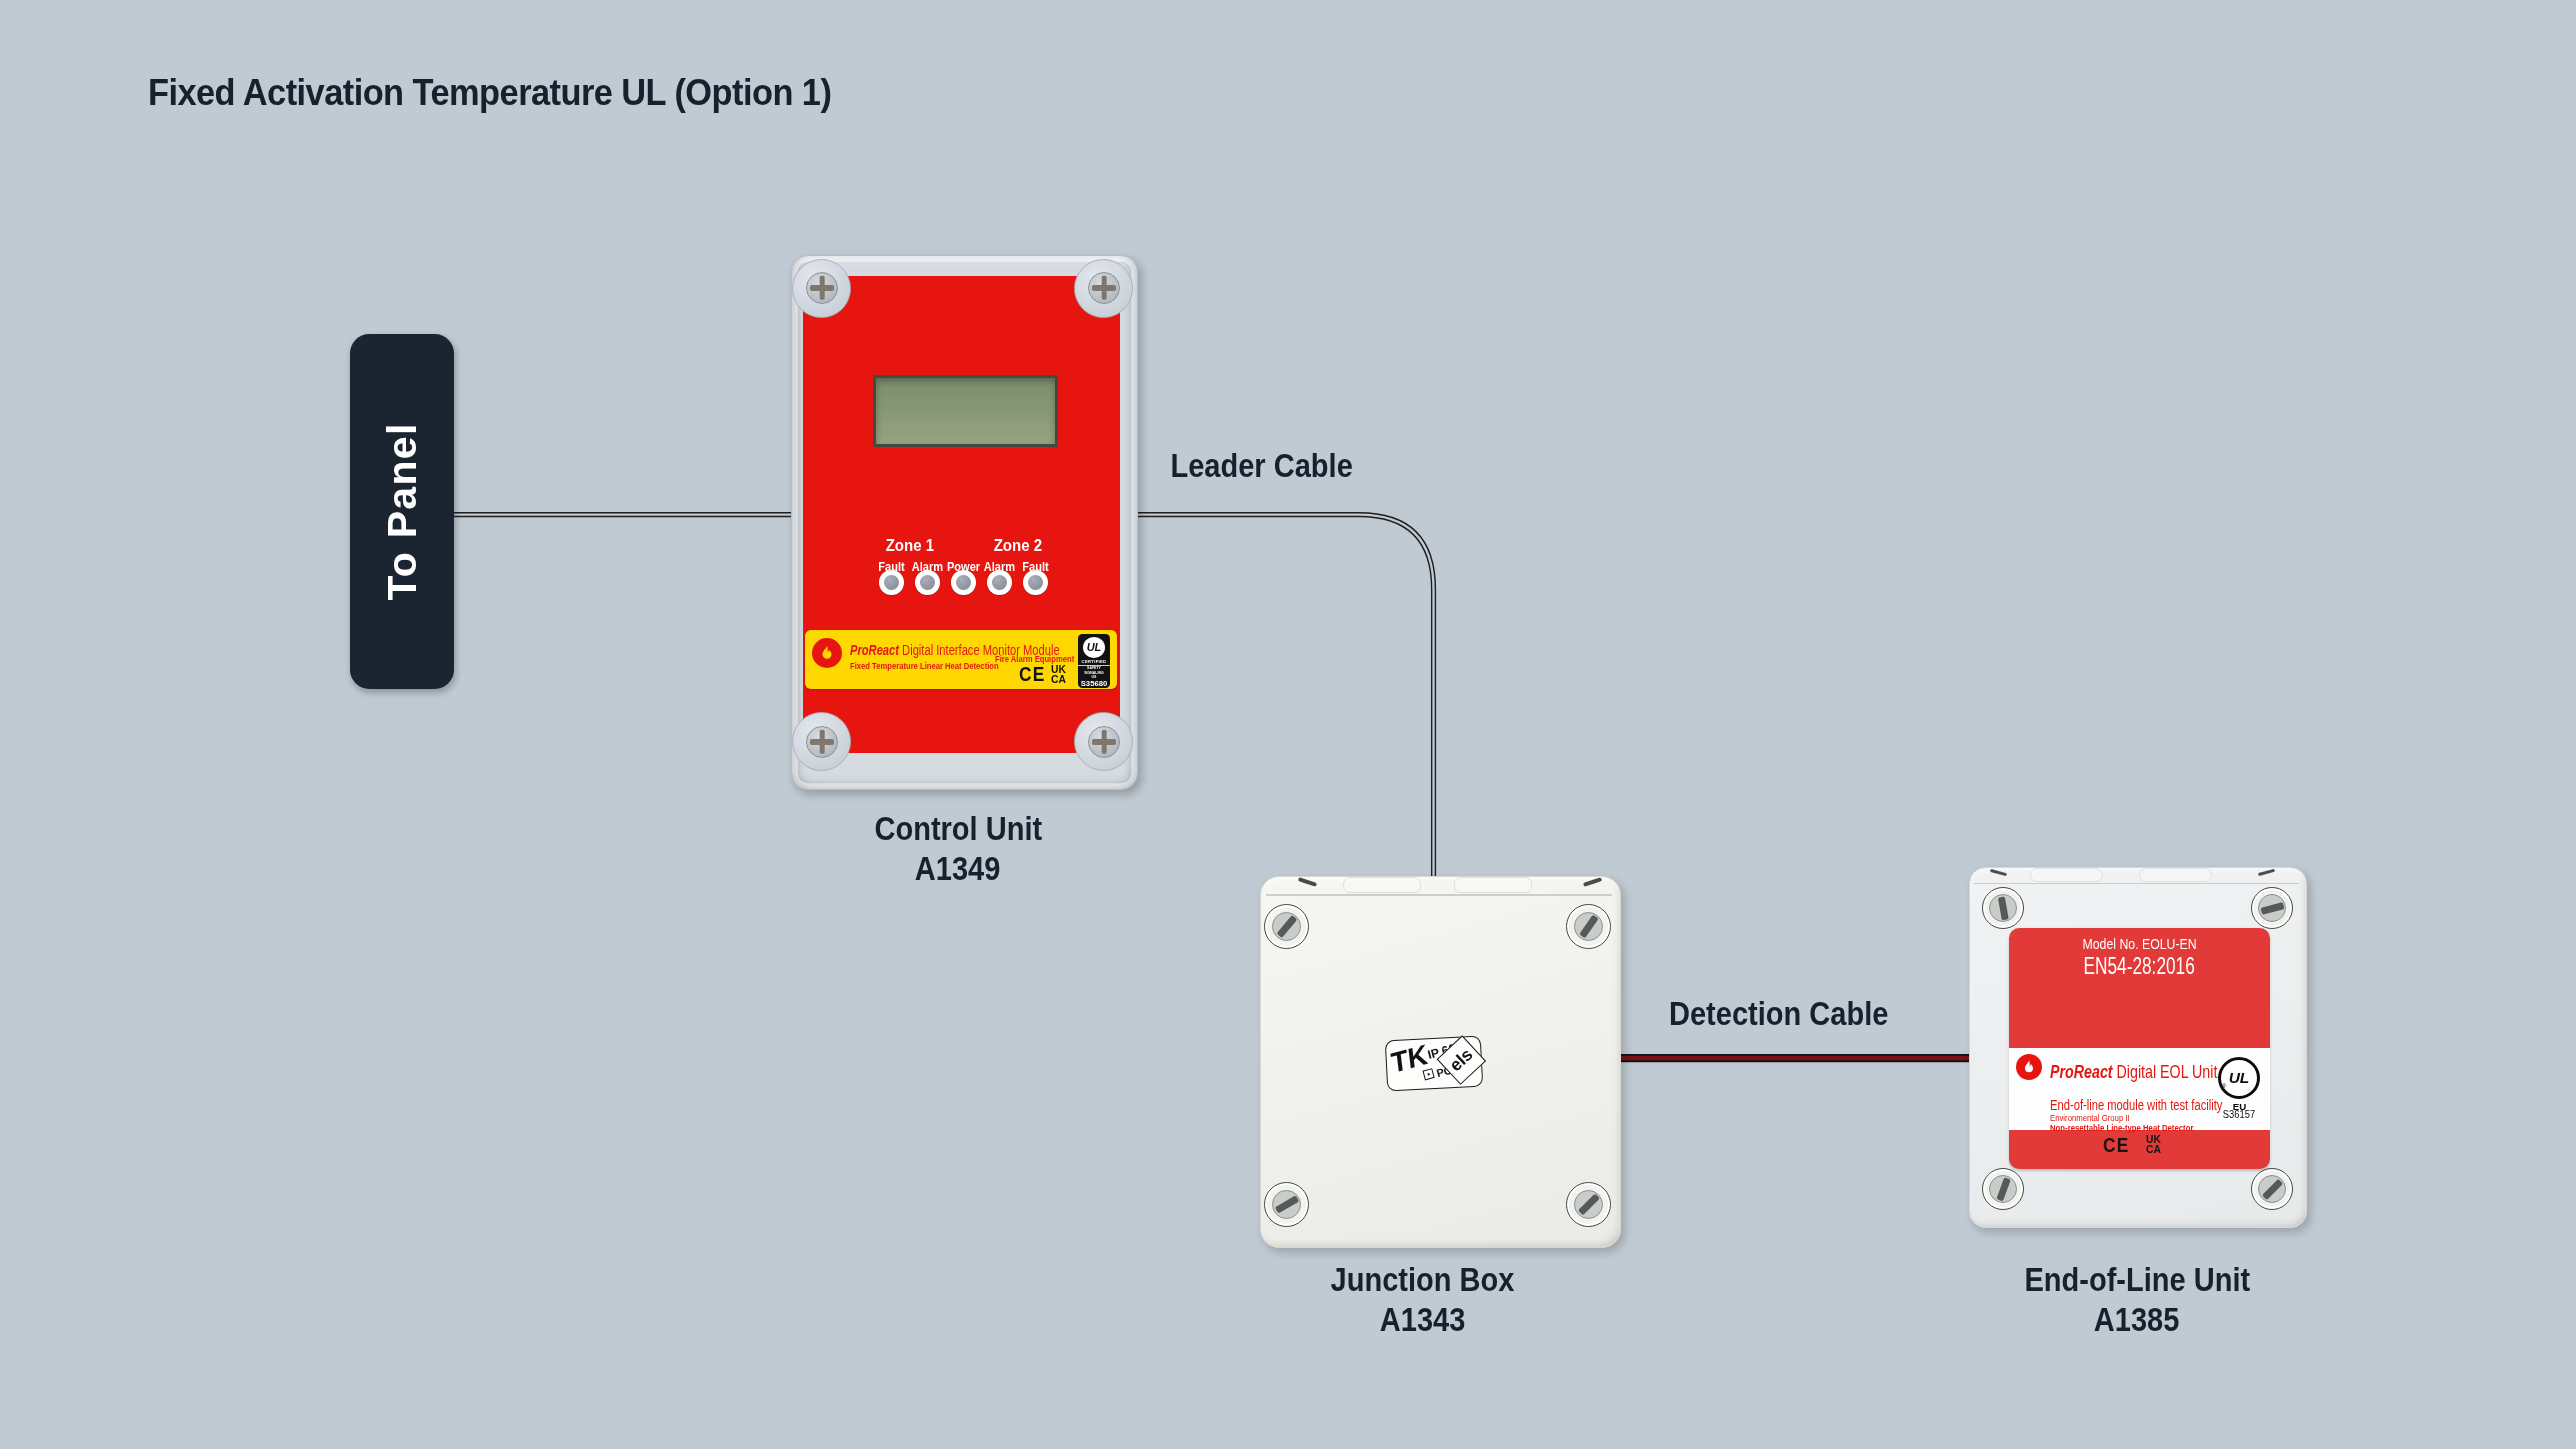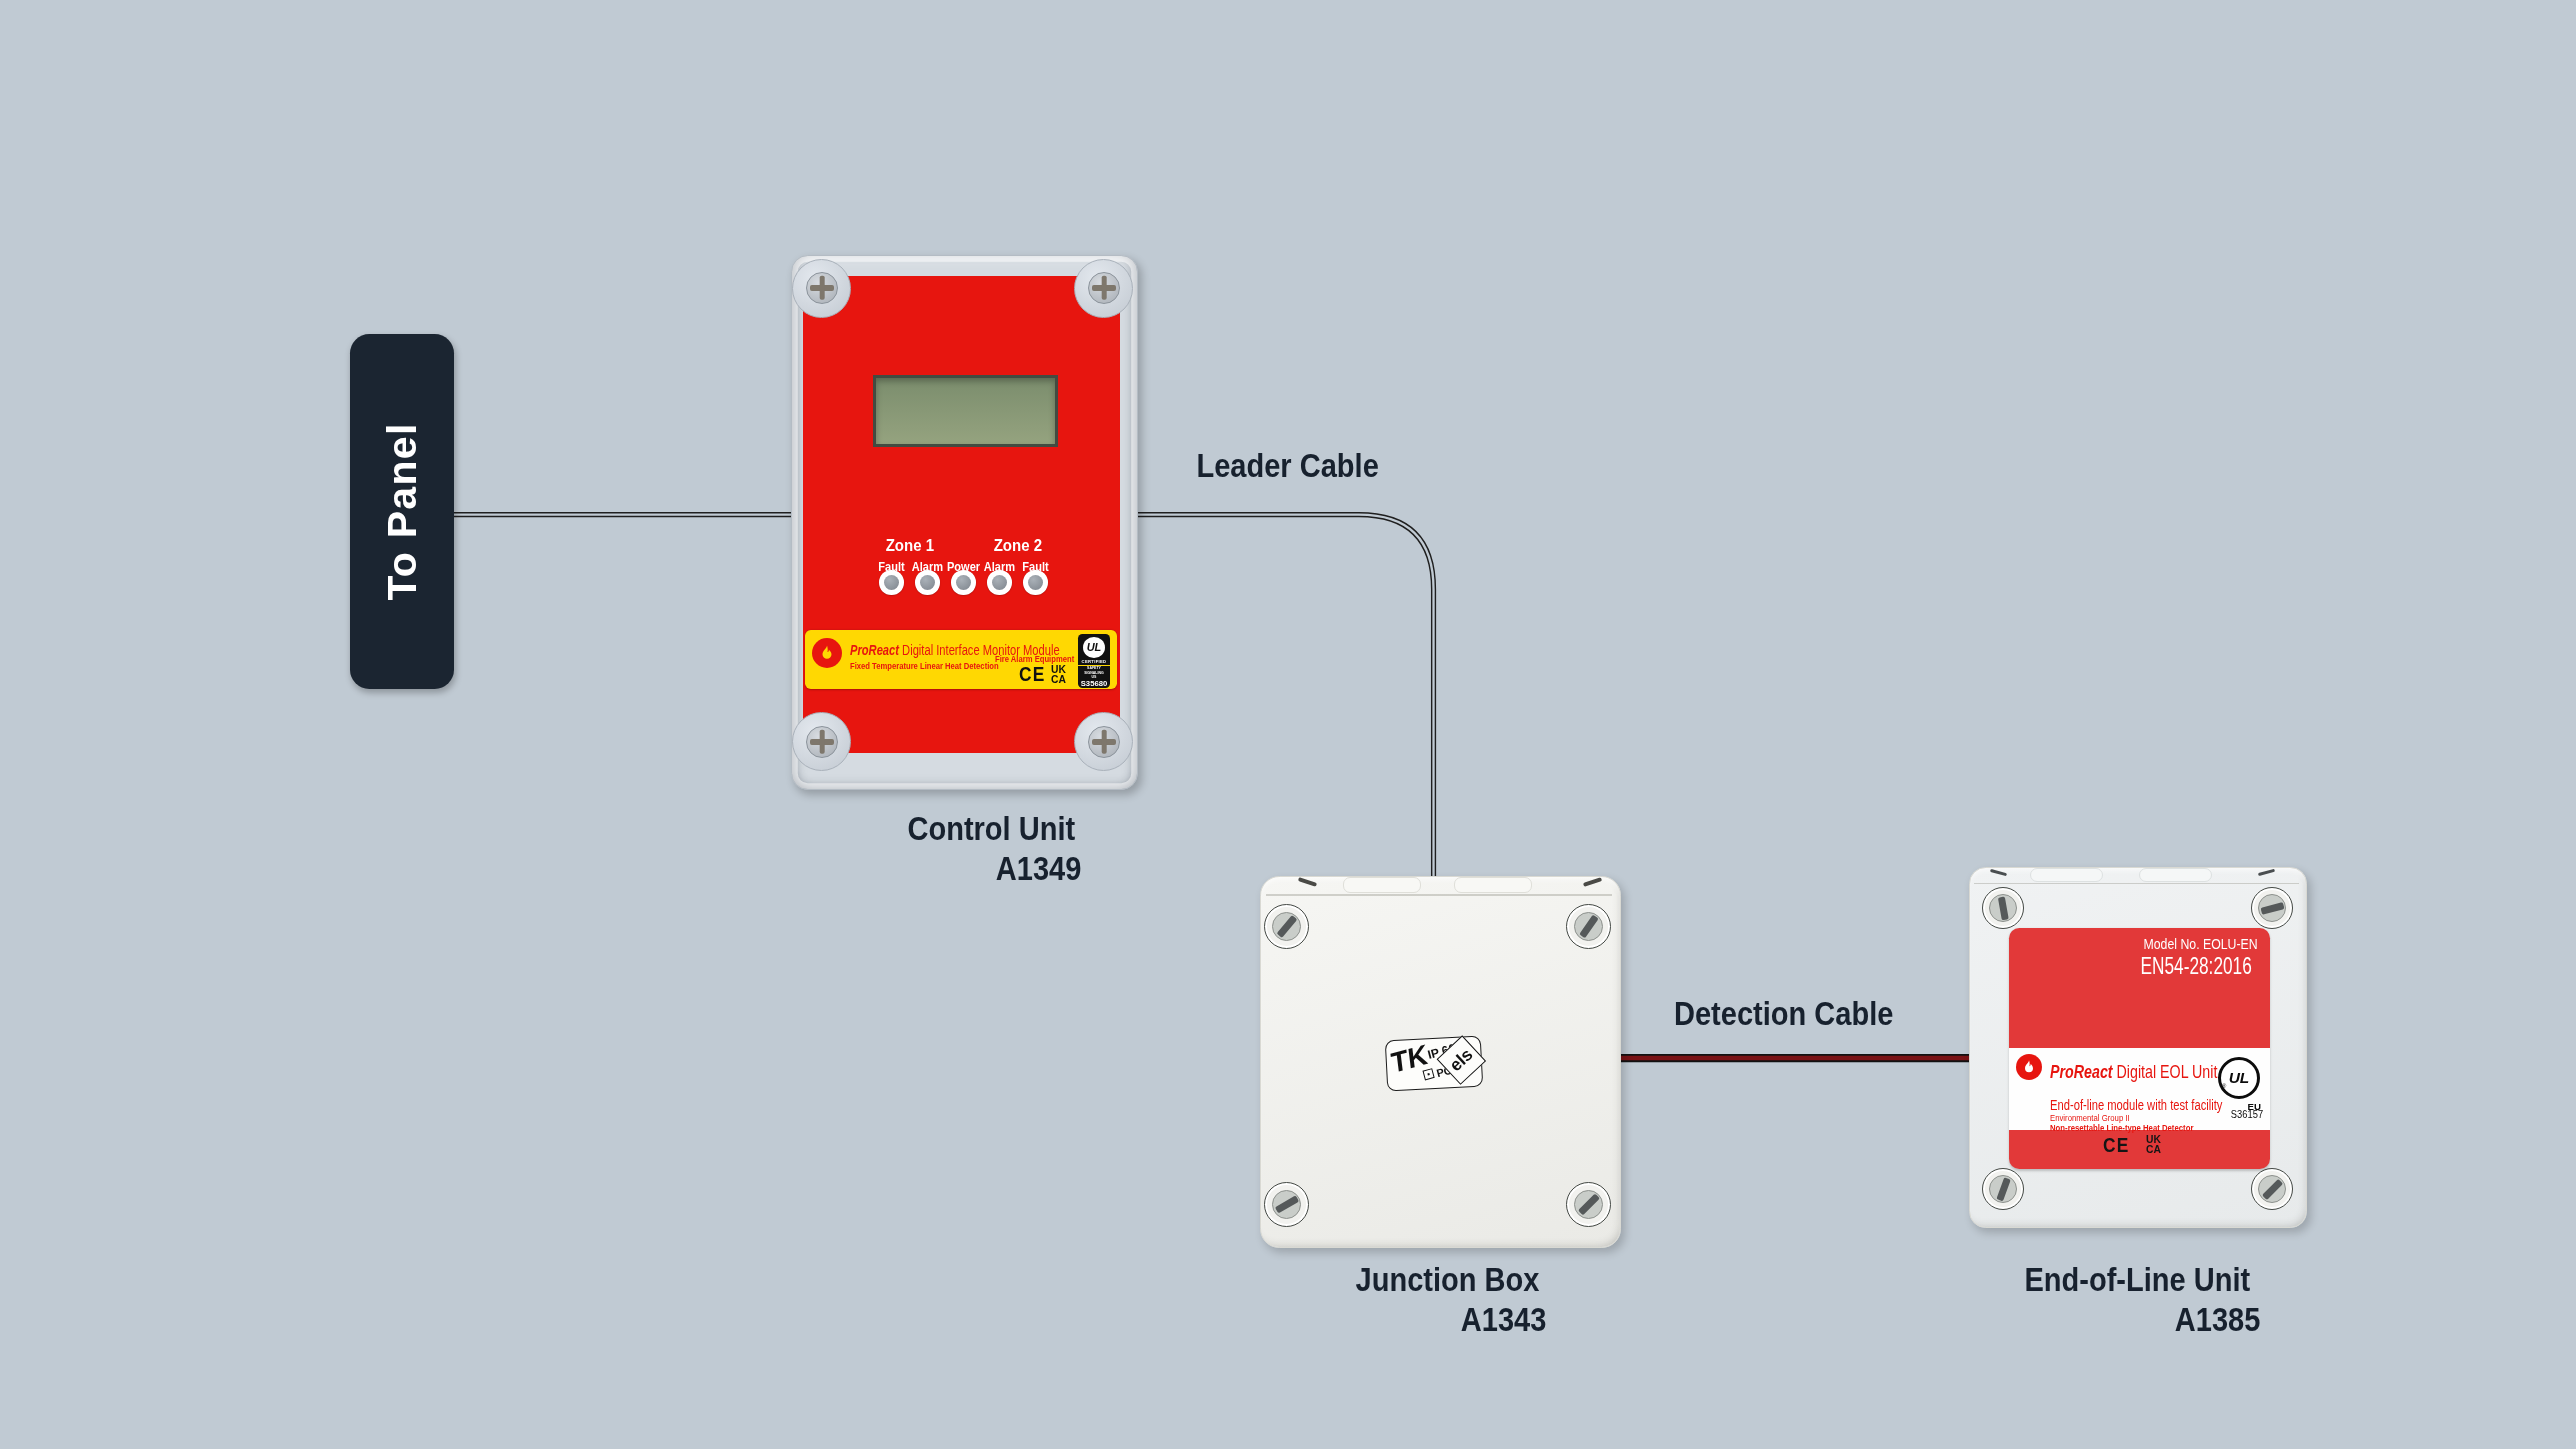--- a/index.html
+++ b/index.html
@@ -1,20 +1,20 @@
 <!DOCTYPE html>
 <html style="font-size:10.3px"><head>
 <meta charset="utf-8">
 <style>
   html,body{margin:0;padding:0;background:#c0cad3;}
   #canvas{position:relative;width:2576px;height:1449px;background:#c0cad3;overflow:hidden;
           font-family:"Liberation Sans", sans-serif;}
   .abs{position:absolute;}
   .ink{color:#17212e;font-weight:bold;}
-  .ctr{text-align:right;}
+  .ctr{text-align:center;}
   .sx{display:inline-block;white-space:nowrap;transform:scaleX(var(--sx,.88));transform-origin:var(--so,center) center;}
   .caption{font-size:33px;font-weight:bold;color:#17212e;}
   
   svg.cables{position:absolute;left:0;top:0;}
   
   .panel-tag{left:350px;top:334px;width:104px;height:355px;border-radius:19.3px;background:#1b2531;
              box-shadow:1.9px 3.2px 6.4px rgba(0,0,0,.25);display:flex;align-items:center;justify-content:center;}
   .panel-tag span{transform:rotate(-90deg);white-space:nowrap;color:#fff;font-weight:bold;font-size:41px;letter-spacing:1.3px;}
   
   .cover{left:791px;top:255px;width:345px;height:533px;background:#d5dbe1;border:1.9px solid #b4bcc4;border-radius:16.7px;
@@ -71,20 +71,23 @@
   .eollabel{left:2009px;top:928px;width:261px;height:241px;border-radius:10.3px;background:#e23939;overflow:hidden;box-shadow:0 1.3px 2.6px rgba(0,0,0,.2);}
   .eollabel .white{position:absolute;left:0;top:120px;width:100%;height:82px;background:#fefefe;}
   .ulring{width:36px;height:36px;border-radius:50%;border:3.2px solid #0c0c0c;background:#fff;display:flex;align-items:center;justify-content:center;
           font-size:15.5px;font-weight:bold;font-style:italic;color:#0c0c0c;}
 </style>
 </head>
 <body>
 
 <div id="canvas">
 
+  <div class="abs ink" style="left:148px;top:72px;font-size:37px;letter-spacing:-0.6px;">
+    <span class="sx" style="--sx:.93;--so:left;">Fixed Activation Temperature UL (Option 1)</span>
+  </div>
 
   <svg class="cables" width="2576" height="1449" viewBox="0 0 4000 2250">
     <path d="M 690 799 H 1245" fill="none" stroke="#1f1f1f" stroke-width="8"></path>
     <path d="M 690 799 H 1245" fill="none" stroke="#c0cad3" stroke-width="3.6"></path>
     <path d="M 1752 799 H 2110 Q 2226 799 2226 915 V 1370" fill="none" stroke="#1f1f1f" stroke-width="8"></path>
     <path d="M 1752 799 H 2110 Q 2226 799 2226 915 V 1370" fill="none" stroke="#c0cad3" stroke-width="3.6"></path>
     <path d="M 2500 1643 H 3070" fill="none" stroke="#121212" stroke-width="13"></path>
     <path d="M 2500 1643 H 3070" fill="none" stroke="#7a1215" stroke-width="7"></path>
   </svg>
 

